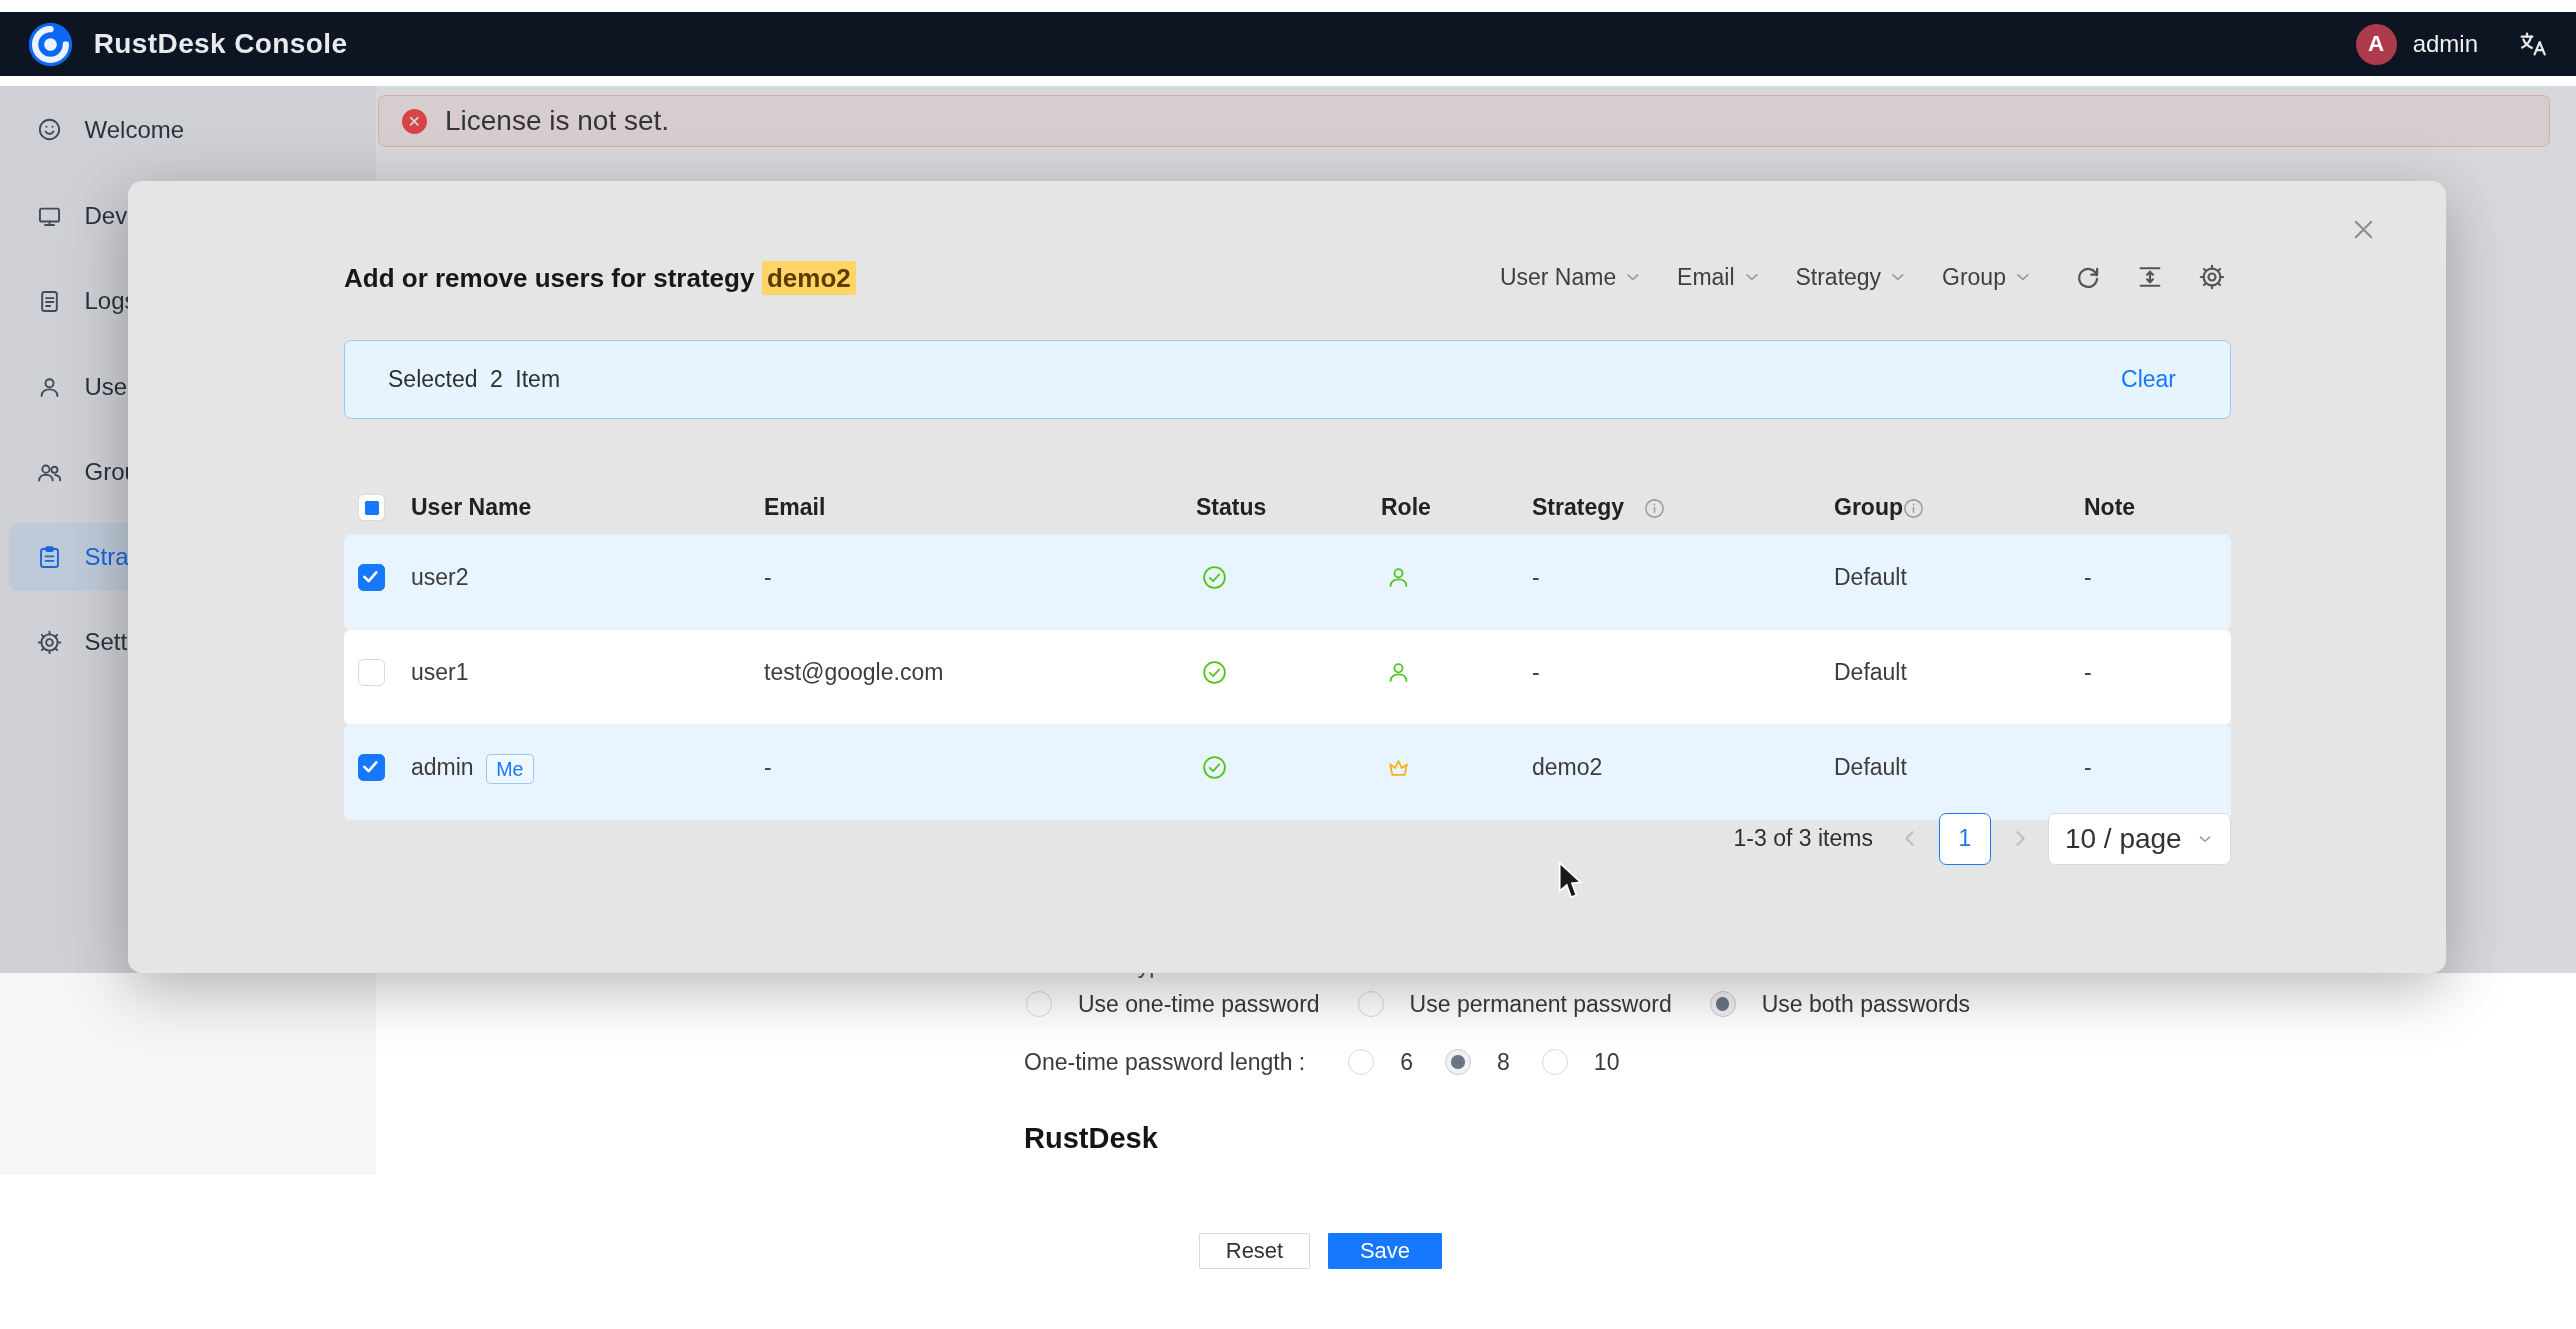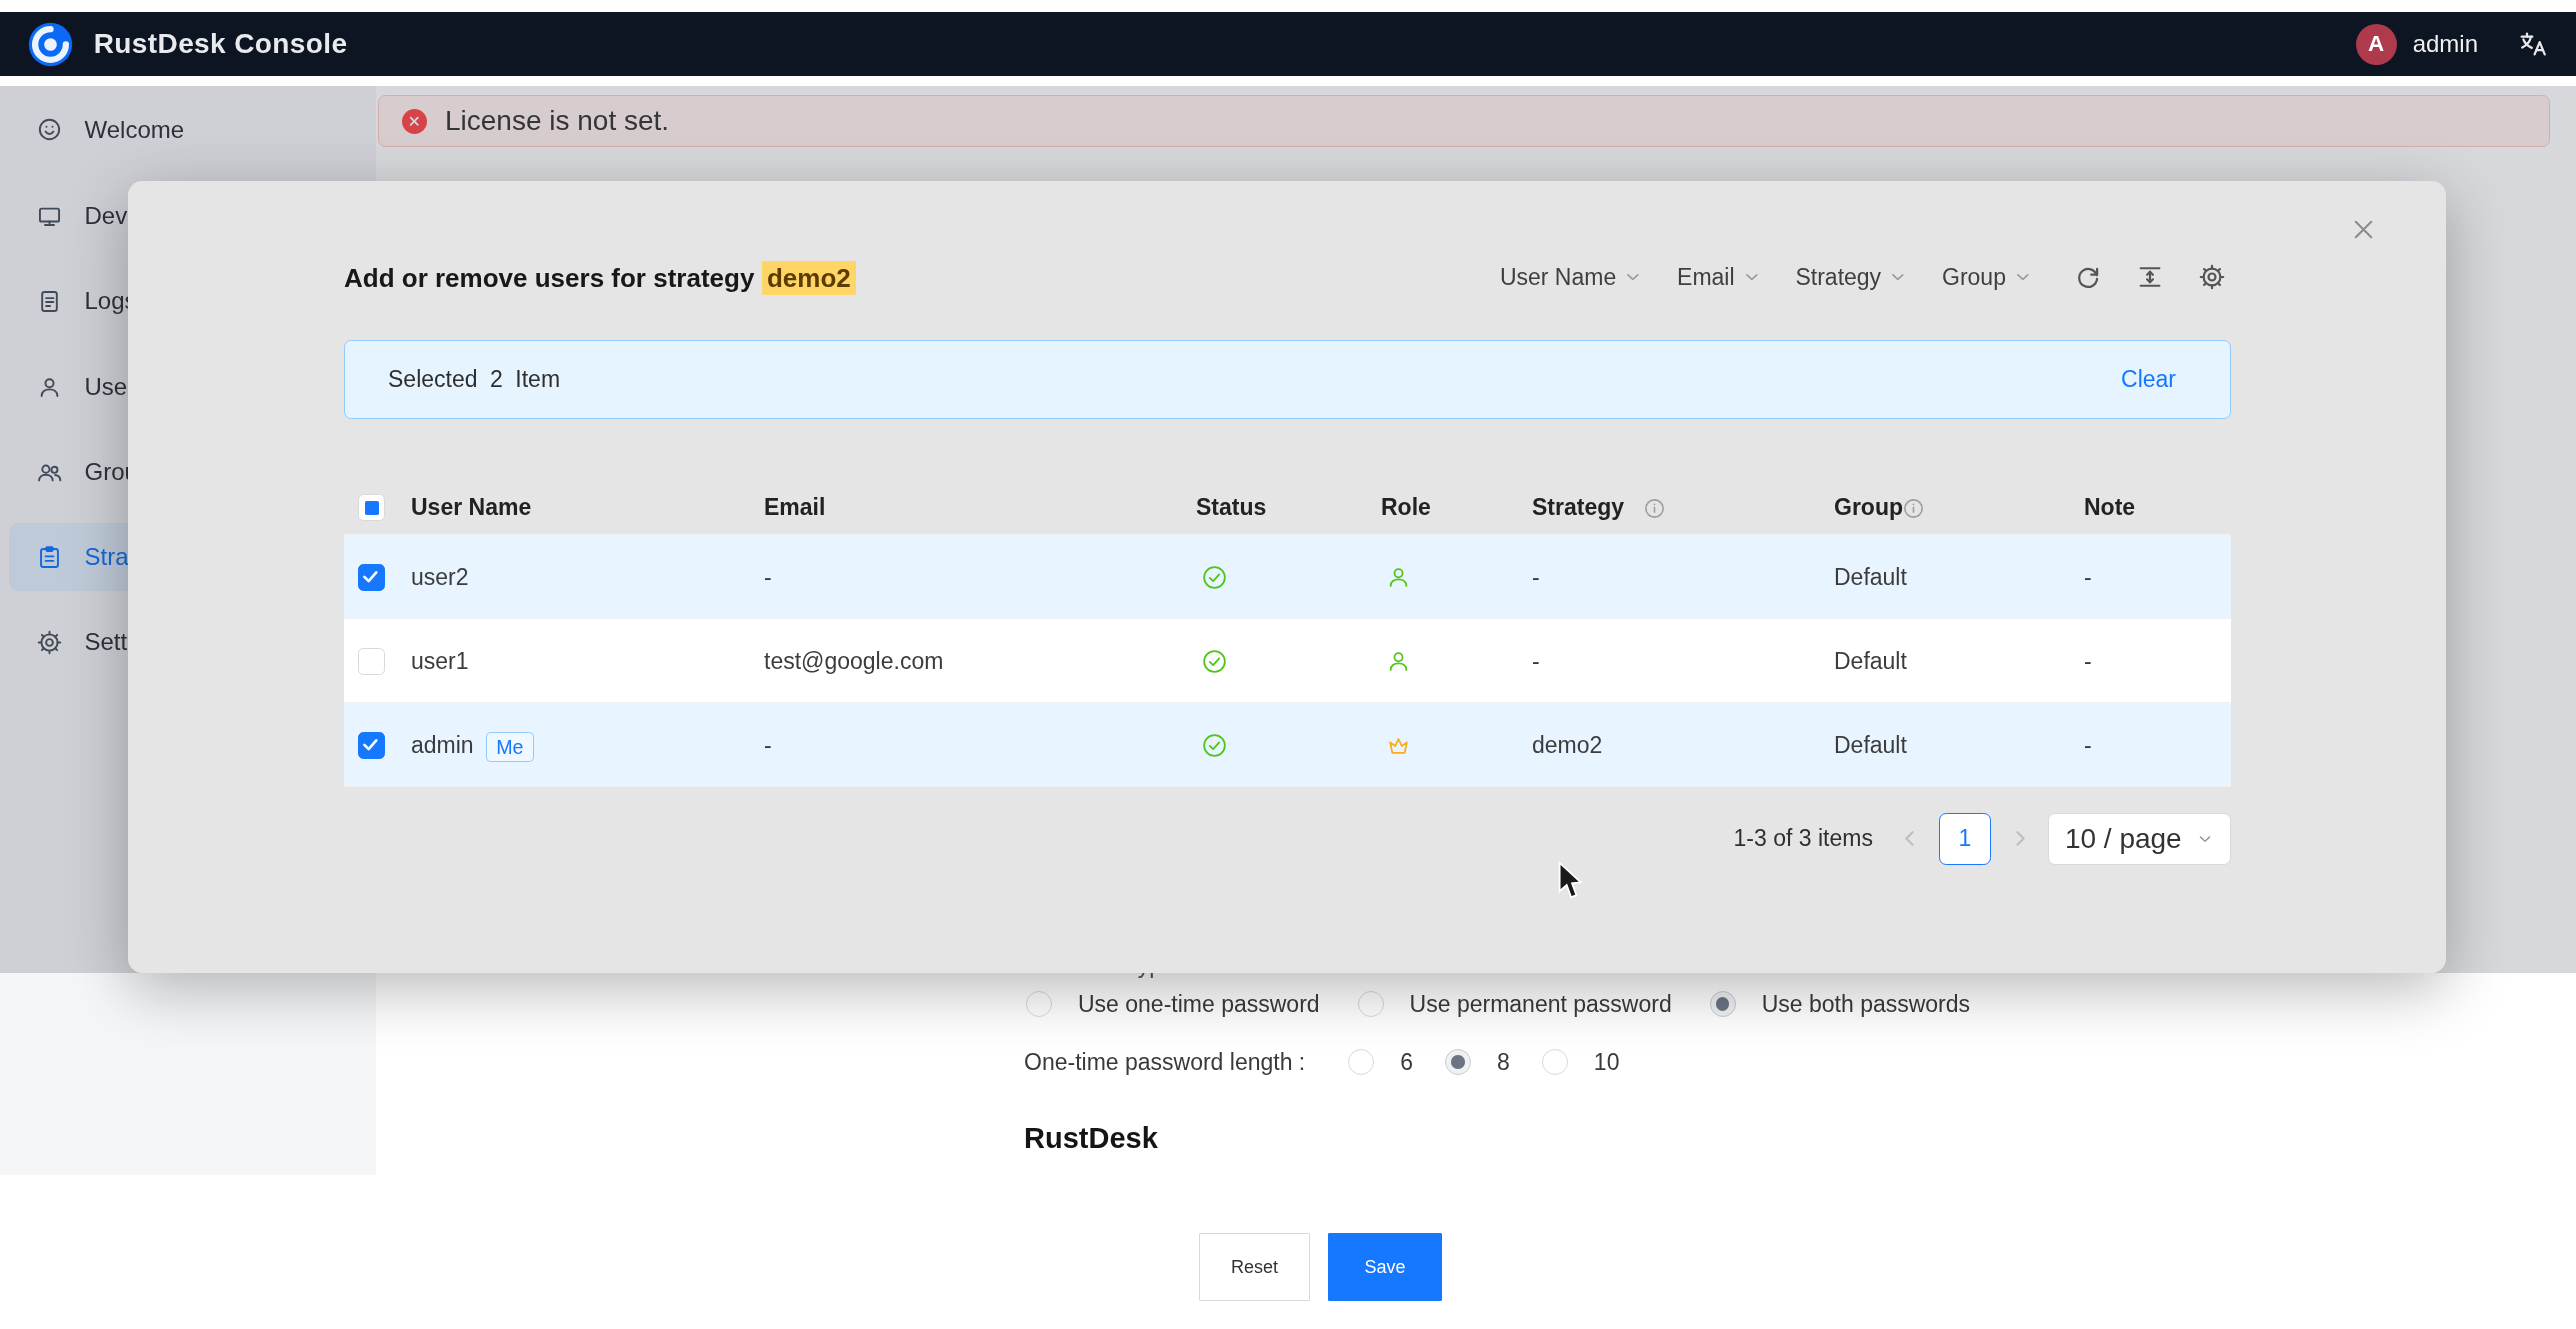--- a/index.html
+++ b/index.html
@@ -35,21 +35,21 @@
   .radio-row1 { position:absolute; left:1026px; top:980px; height:48px; display:flex; align-items:center; gap:38px; z-index:8; }
   .radio-row2 { position:absolute; left:1024px; top:1038px; height:48px; display:flex; align-items:center; z-index:8; }
   .radio-row2 .row-label { font-size:23px; color:#3a3a3a; margin-right:43px; }
   .radio-item { display:flex; align-items:center; gap:26px; }
   .radio-row2 .radio-item { margin-right:32px; }
   .radio { width:26px; height:26px; border-radius:50%; border:1.8px solid #d9d9d9; background:#fff; position:relative; flex:0 0 auto; }
   .radio.checked { background:#f0f1f3; border-color:#c9ccd2; }
   .radio.checked::after { content:''; position:absolute; inset:5.4px; border-radius:50%; background:#6b7584; }
   .radio-label { font-size:23px; color:#3a3a3a; white-space:nowrap; }
   .security-h { position:absolute; left:1024px; top:1122px; font-size:29px; font-weight:700; color:#151515; z-index:8; }
-  .btn { position:absolute; top:1233px; height:68px; border-radius:1px; font-size:18px; display:flex; align-items:center; justify-content:center; cursor:pointer; z-index:8; }
+  .btn { position:absolute; top:1233px; height:36px; border-radius:1px; font-size:22px; display:flex; align-items:center; justify-content:center; cursor:pointer; z-index:8; }
   .btn-reset { left:1199px; width:111px; background:#fff; border:0.9px solid #d9d9d9; color:#333; }
   .btn-save { left:1328px; width:114px; background:#1677ff; border:0.9px solid #1677ff; color:#fff; }
 
   
   .mask { position:absolute; left:0; top:86px; width:2576px; height:887px; background:rgba(16,24,40,0.17); z-index:40; }
 
   
   .modal { position:absolute; left:128px; top:181px; width:2318px; height:792px; background:#e5e5e5; border-radius:14.3px; box-shadow:0 16px 63px rgba(0,0,0,0.28); z-index:60; }
   .modal-close { position:absolute; top:34px; right:68px; width:29px; height:29px; color:#8c8c8c; cursor:pointer; }
   .modal-title { position:absolute; left:216px; top:82px; font-size:26px; font-weight:600; color:#181818; white-space:nowrap; }
@@ -62,21 +62,21 @@
   .tool-icon.first { margin-left:7.2px; }
 
   .sel-alert { position:absolute; left:216px; top:159px; width:1887px; height:79px; background:#e6f4ff; border:0.9px solid #91caff; border-radius:7.2px; display:flex; align-items:center; padding:0 54px 0 43px; }
   .sel-alert .sel-text { font-size:23px; color:#2f2f2f; }
   .sel-alert .sel-count { font-size:23px; color:#2f2f2f; margin:0 12.5px; }
   .sel-clear { margin-left:auto; font-size:23px; color:#1677ff; cursor:pointer; }
 
   .table { position:absolute; left:216px; top:299px; width:1887px; }
   .thead { position:relative; height:55px; border-bottom:0.9px solid #f0f0f0; }
   .th { position:absolute; top:0; line-height:55px; font-size:23px; font-weight:600; color:#222; white-space:nowrap; }
-  .trow { position:relative; height:84px; border-bottom:0.9px solid #f0f0f0; background:#fff; cursor:pointer; }
+  .trow { position:relative; height:95px; border-bottom:0.9px solid #f0f0f0; background:#fff; cursor:pointer;border-radius:6px; }
   .trow.selected { background:#e8f4ff; }
   .td { position:absolute; top:0; line-height:84px; font-size:23px; color:#3c3c3c; white-space:nowrap; }
   .c-user { left:67px; } .c-email { left:420px; } .c-status { left:852px; } .c-role { left:1037px; }
   .c-strategy { left:1188px; } .c-group { left:1490px; } .c-note { left:1740px; }
   .cell-icon { position:absolute; width:27px; height:27px; top:29px; }
   .thead .cb { position:absolute; left:14.3px; top:14.3px; }
   .trow .cb { position:absolute; left:14.3px; top:29px; }
   .cb { width:27px; height:27px; border:1.8px solid #d9d9d9; border-radius:5.4px; background:#fff; cursor:pointer; position:relative; }
   .cb.checked { background:#1677ff; border-color:#1677ff; }
   .cb.checked svg { position:absolute; inset:0; width:23px; height:23px; }

